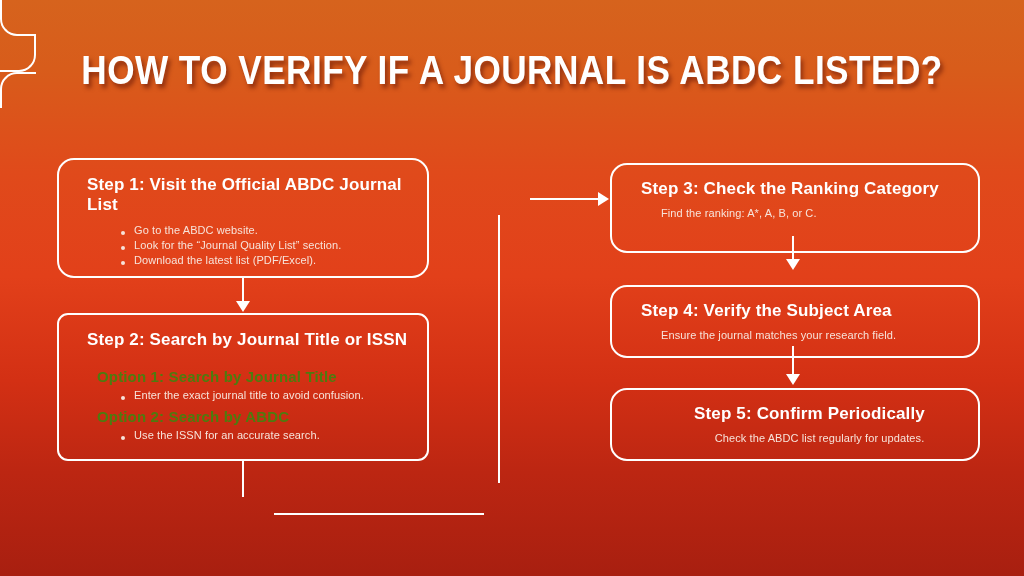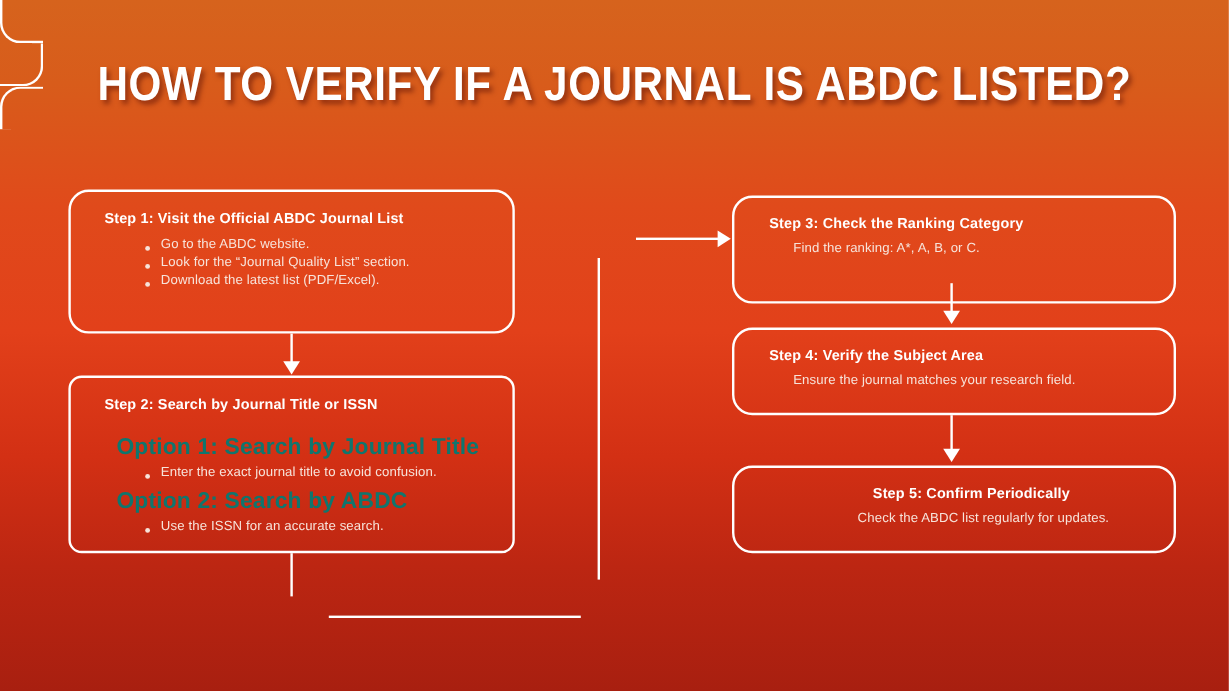--- a/index.html
+++ b/index.html
@@ -45,33 +45,33 @@
   .box {
     position: absolute;
     border: 2px solid #ffffff;
     border-radius: 17px;
     box-sizing: border-box;
     background: transparent;
   }
   #box-step1 { left: 57px;  top: 158px; width: 372px; height: 120px; }
   #box-step2 { left: 57px;  top: 313px; width: 372px; height: 148px; border-radius: 11px; }
   #box-step3 { left: 610px; top: 163px; width: 370px; height: 90px; }
-  #box-step4 { left: 610px; top: 273px; width: 370px; height: 73px; }
+  #box-step4 { left: 610px; top: 285px; width: 370px; height: 73px; }
   #box-step5 { left: 610px; top: 388px; width: 370px; height: 73px; text-align: center; }
 
   .step-heading {
     color: #ffffff;
-    font-size: 12px;
+    font-size: 17px;
     font-weight: bold;
     letter-spacing: 0.15px;
     margin: 0;
   }
   .opt-heading {
-    color: #0f766e;
-    font-size: 19px;
+    color: #4d7c0f;
+    font-size: 15px;
     font-weight: bold;
     letter-spacing: 0.15px;
     margin: 0;
   }
   .body-line {
     color: #f7e3da;
     font-size: 11px;
     font-weight: normal;
     letter-spacing: 0.1px;
     margin: 0;

